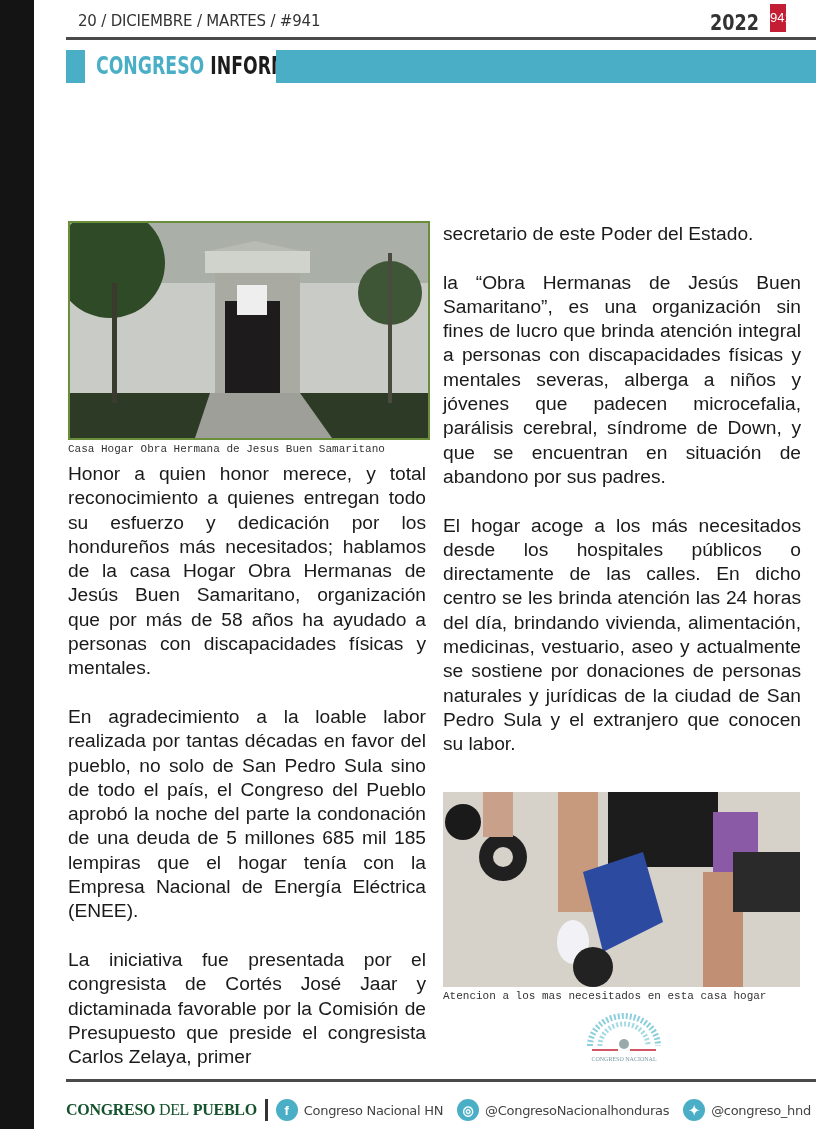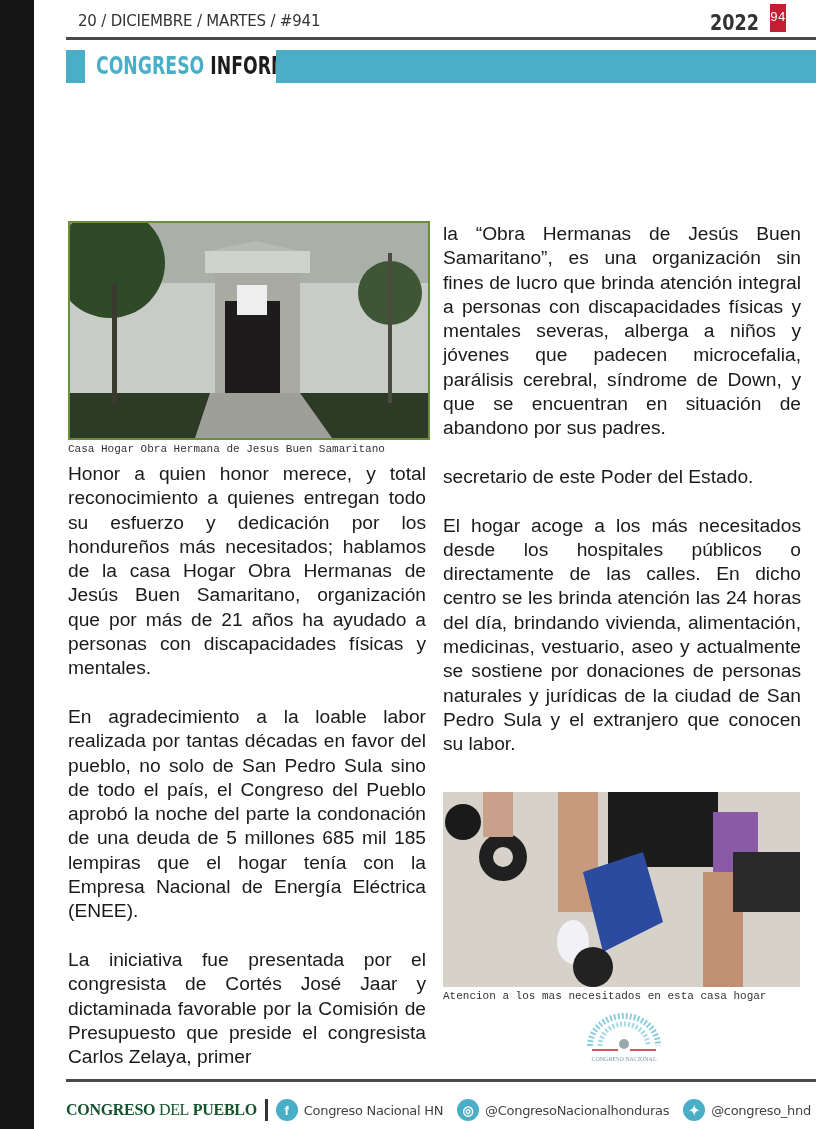--- a/index.html
+++ b/index.html
@@ -1,20 +1,20 @@
 <!DOCTYPE html>
 <html><head>
 <meta charset="utf-8">
 <style>
   html,body{margin:0;padding:0;}
   body{width:828px;height:1129px;background:#141414;position:relative;overflow:hidden;font-family:"Liberation Sans",sans-serif;}
   .page{position:absolute;left:14px;top:0;width:796px;height:1129px;background:#ffffff;margin-left:20px;}
   .date{position:absolute;left:44px;top:12px;font-size:15px;color:#333;font-family:"DejaVu Sans",sans-serif;letter-spacing:-0.2px;}
   .year{position:absolute;left:676px;top:10px;font-size:22px;font-weight:bold;color:#333;font-family:"DejaVu Sans",sans-serif;transform:scaleX(0.8);transform-origin:left;}
-  .issue-badge{position:absolute;left:736px;top:4px;width:16px;height:28px;background:#c41e35;color:#fff;font-size:13px;text-align:center;line-height:28px;font-family:Liberation Mono, monospace;}
+  .issue-badge{position:absolute;left:736px;top:4px;width:16px;height:28px;background:#c41e35;color:#fff;font-size:13px;text-align:center;line-height:28px;font-family:Liberation Sans, sans-serif;}
   .rule{position:absolute;left:32px;width:750px;height:3px;background:#4a4a4a;}
   .sec-bar-left{position:absolute;left:32px;top:50px;width:19px;height:33px;background:#4aafc6;}
   .sec-title{position:absolute;left:62px;top:50px;height:33px;line-height:33px;font-size:24px;font-weight:bold;font-family:"DejaVu Sans",sans-serif;transform:scaleX(0.72);transform-origin:left;white-space:nowrap;}
   .sec-title .c1{color:#4aafc6;} .sec-title .c2{color:#1c1c1c;}
   .sec-bar-right{position:absolute;left:242px;top:50px;width:540px;height:33px;background:#4aafc6;}
   .headline{position:absolute;left:40px;top:88px;width:734px;text-align:center;font-size:31px;font-weight:bold;color:#111;line-height:39px;letter-spacing:-0.5px;}
   .photo{position:absolute;overflow:hidden;}
   .photo1{left:34px;top:221px;width:358px;height:215px;border:2px solid #6b8e3b;background:#5a6b50;}
   .photo2{left:409px;top:792px;width:357px;height:195px;background:#cfcac2;}
   .caption{position:absolute;font-family:Liberation Mono, monospace;font-size:11px;color:#333;}
@@ -59,28 +59,28 @@
       <polygon points="125,215 140,170 230,170 262,215" fill="#9d9f98"></polygon>
       <circle cx="40" cy="40" r="55" fill="#2f4a27"></circle>
       <rect x="42" y="60" width="5" height="120" fill="#3a3a2e"></rect>
       <circle cx="320" cy="70" r="32" fill="#3e5636"></circle>
       <rect x="318" y="30" width="4" height="150" fill="#4a4a3e"></rect>
     </svg>
   </div>
   <div class="caption" style="left:34px;top:443px">Casa Hogar Obra Hermana de Jesus Buen Samaritano</div>
 
   <div class="col colL">
-    <p>Honor a quien honor merece, y total reconocimiento a quienes entregan todo su esfuerzo y dedicación por los hondureños más necesitados; hablamos de la casa Hogar Obra Hermanas de Jesús Buen Samaritano, organización que por más de 21 años ha ayudado a personas con discapacidades físicas y mentales.</p>
+    <p>Honor a quien honor merece, y total reconocimiento a quienes entregan todo su esfuerzo y dedicación por los hondureños más necesitados; hablamos de la casa Hogar Obra Hermanas de Jesús Buen Samaritano, organización que por más de 58 años ha ayudado a personas con discapacidades físicas y mentales.</p>
     <p>En agradecimiento a la loable labor realizada por tantas décadas en favor del pueblo, no solo de San Pedro Sula sino de todo el país, el Congreso del Pueblo aprobó la noche del parte la condonación de una deuda de 5 millones 685 mil 185 lempiras que el hogar tenía con la Empresa Nacional de Energía Eléctrica (ENEE).</p>
     <p>La iniciativa fue presentada por el congresista de Cortés José Jaar y dictaminada favorable por la Comisión de Presupuesto que preside el congresista Carlos Zelaya, primer</p>
   </div>
 
   <div class="col colR">
+    <p>secretario de este Poder del Estado.</p>
     <p>la “Obra Hermanas de Jesús Buen Samaritano”, es una organización sin fines de lucro que brinda atención integral a personas con discapacidades físicas y mentales severas, alberga a niños y jóvenes que padecen microcefalia, parálisis cerebral, síndrome de Down, y que se encuentran en situación de abandono por sus padres.</p>
-    <p>secretario de este Poder del Estado.</p>
     <p>El hogar acoge a los más necesitados desde los hospitales públicos o directamente de las calles. En dicho centro se les brinda atención las 24 horas del día, brindando vivienda, alimentación, medicinas, vestuario, aseo y actualmente se sostiene por donaciones de personas naturales y jurídicas de la ciudad de San Pedro Sula y el extranjero que conocen su labor.</p>
   </div>
 
   <div class="photo photo2">
     <svg width="357" height="195" viewBox="0 0 357 195">
       <rect width="357" height="195" fill="#d6d2ca"></rect>
       <circle cx="20" cy="30" r="18" fill="#1a1a1a"></circle>
       <circle cx="60" cy="65" r="24" fill="#202020"></circle>
         <circle cx="60" cy="65" r="10" fill="#d6d2ca"></circle>
       <rect x="40" y="0" width="30" height="45" fill="#c9a08a"></rect>

